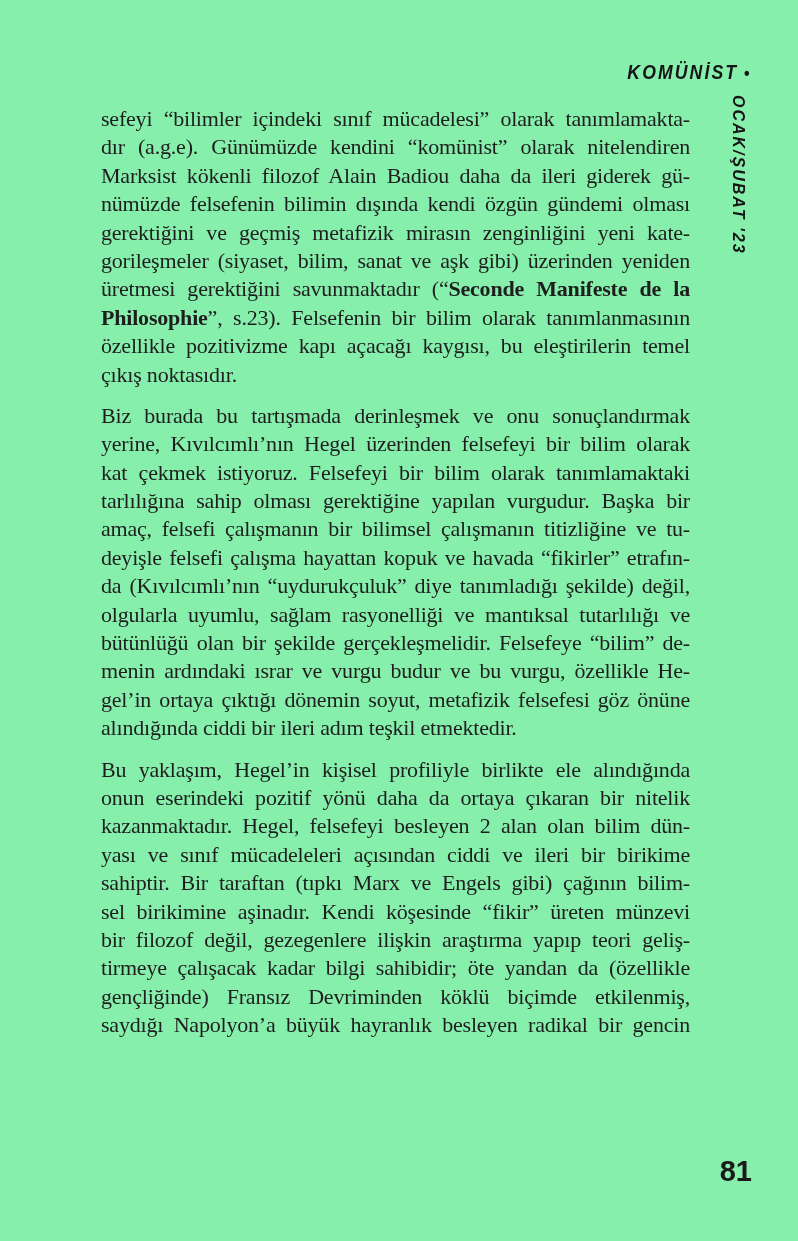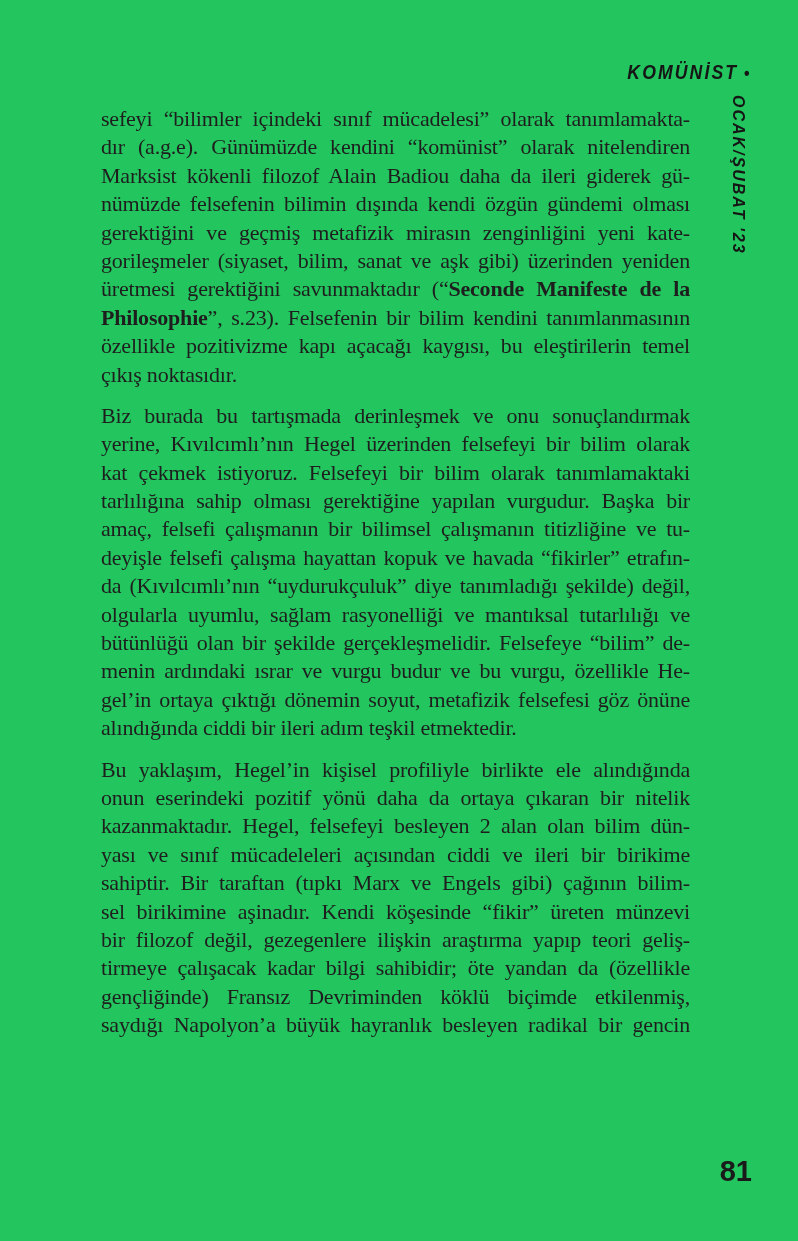--- a/index.html
+++ b/index.html
@@ -4,21 +4,21 @@
 <style>
   html, body {
     margin: 0;
     padding: 0;
     background: #ffffff;
   }
   .page {
     position: relative;
     width: 798px;
     height: 1241px;
-    background: #22c55e;
+    background: #86efac;
     overflow: hidden;
     font-family: "Liberation Serif", "DejaVu Serif", serif;
   }
   
   .journal-header {
     position: absolute;
     top: 60px;
     right: 48px;
     font-family: "Liberation Sans", "DejaVu Sans", sans-serif;
     font-style: italic;
@@ -94,21 +94,21 @@
 
   <div class="article-body">
       <div class="paragraph">
         <div class="line">sefeyi “bilimler içindeki sınıf mücadelesi” olarak tanımlamakta-</div>
         <div class="line">dır (a.g.e). Günümüzde kendini “komünist” olarak nitelendiren</div>
         <div class="line">Marksist kökenli filozof Alain Badiou daha da ileri giderek gü-</div>
         <div class="line">nümüzde felsefenin bilimin dışında kendi özgün gündemi olması</div>
         <div class="line">gerektiğini ve geçmiş metafizik mirasın zenginliğini yeni kate-</div>
         <div class="line">gorileşmeler (siyaset, bilim, sanat ve aşk gibi) üzerinden yeniden</div>
         <div class="line"><span>üretmesi gerektiğini savunmaktadır (“</span><span class="bold">Seconde Manifeste de la</span></div>
-        <div class="line"><span class="bold">Philosophie</span><span>”, s.23). Felsefenin bir bilim kendini tanımlanmasının</span></div>
+        <div class="line"><span class="bold">Philosophie</span><span>”, s.23). Felsefenin bir bilim olarak tanımlanmasının</span></div>
         <div class="line">özellikle pozitivizme kapı açacağı kaygısı, bu eleştirilerin temel</div>
         <div class="line flush-left">çıkış noktasıdır.</div>
       </div>
       <div class="paragraph">
         <div class="line">Biz burada bu tartışmada derinleşmek ve onu sonuçlandırmak</div>
         <div class="line">yerine, Kıvılcımlı’nın Hegel üzerinden felsefeyi bir bilim olarak</div>
         <div class="line">kat çekmek istiyoruz. Felsefeyi bir bilim olarak tanımlamaktaki</div>
         <div class="line">tarlılığına sahip olması gerektiğine yapılan vurgudur. Başka bir</div>
         <div class="line">amaç, felsefi çalışmanın bir bilimsel çalışmanın titizliğine ve tu-</div>
         <div class="line">deyişle felsefi çalışma hayattan kopuk ve havada “fikirler” etrafın-</div>

